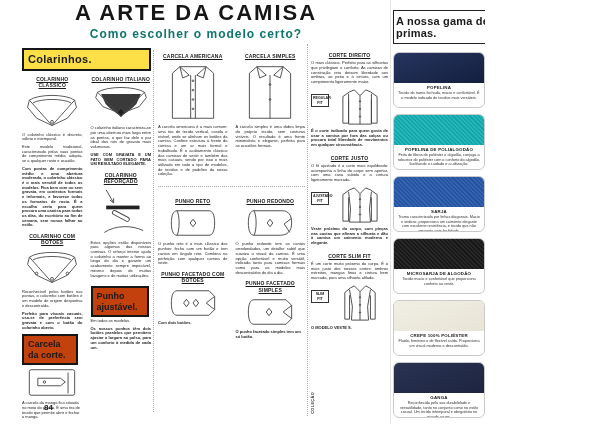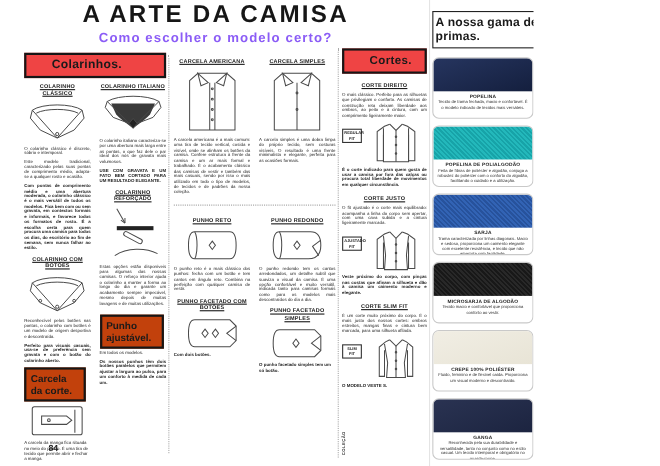--- a/index.html
+++ b/index.html
@@ -2,24 +2,24 @@
 <html><head>
 <meta charset="utf-8">
 <style>
   html,body{margin:0;padding:0;background:#fff;}
   *{box-sizing:border-box;}
   .spread{position:relative;width:485px;height:424px;background:#ffffff;overflow:hidden;
           font-family:"Liberation Sans",sans-serif;color:#1a1a1a;}
   
   .hdr{position:absolute;left:0;top:8;width:392px;text-align:center;}
   .hdr h1{margin:0;font-size:22px;font-weight:bold;letter-spacing:2px;color:#161616;}
-  .hdr .sub{margin-top:1px;font-size:12px;font-weight:bold;color:#8b5cf6;letter-spacing:1px;}
-  
-  .sec-box{border:2px solid #161616;background:#ef4444;font-weight:bold;font-size:11px;
-           padding:3px 23px 4px;letter-spacing:.3px;}
+  .hdr .sub{margin-top:1px;font-size:12px;font-weight:bold;color:#0f766e;letter-spacing:1px;}
+  
+  .sec-box{border:2px solid #161616;background:#fde047;font-weight:bold;font-size:11px;
+           padding:3px 4px 4px;letter-spacing:.3px;}
   .mini-box{border:2px solid #161616;background:#c2410c;font-weight:bold;font-size:9px;
             line-height:1.15;padding:3px 4px;}
   
   .tiny-h{font-size:5px;font-weight:bold;text-decoration:underline;text-align:center;
           letter-spacing:.2px;margin:5px 0 3px;line-height:1.25;}
   .micro{font-size:4px;line-height:1.18;text-align:justify;color:#222;margin:3px 0;}
   .micro-b{font-weight:bold;}
   .cap{font-size:4px;line-height:1.18;color:#222;margin:2px 0;}
   
   .col{position:absolute;top:48px;}
@@ -221,21 +221,20 @@
             <path d="M50,10 L41,17 L50,24"></path>
             <path d="M26,13 L29,17 L26,21 L23,17 Z"></path>
           </g>
         </svg>
         <div class="cap micro-b">O punho facetado simples tem um só botão.</div>
       </div>
     </div>
   </div>
 
   <div class="col col3">
-    <div class="sec-box" style="font-size:10.5px;">Cortes.</div>
     <div class="tiny-h" style="margin-top:8px;">CORTE DIREITO</div>
     <div class="micro">O mais clássico. Perfeito para as silhuetas que privilegiam o conforto. As camisas de construção reta deixam liberdade aos ombros, ao peito e à cintura, com um comprimento ligeiramente maior.</div>
     <div class="fit-row">
       <div class="fit-tag">REGULAR FIT</div>
       <svg width="42" height="38" viewBox="0 0 44 40">
         <g class="illus" stroke-width="0.9">
           <path d="M16,2 L11,4 L4,9 L4,37 L10,37 L10,12"></path>
           <path d="M28,2 L33,4 L40,9 L40,37 L34,37 L34,12"></path>
           <path d="M10,6 L10,38 L34,38 L34,6"></path>
           <path d="M16,2 L22,8 L28,2"></path>

